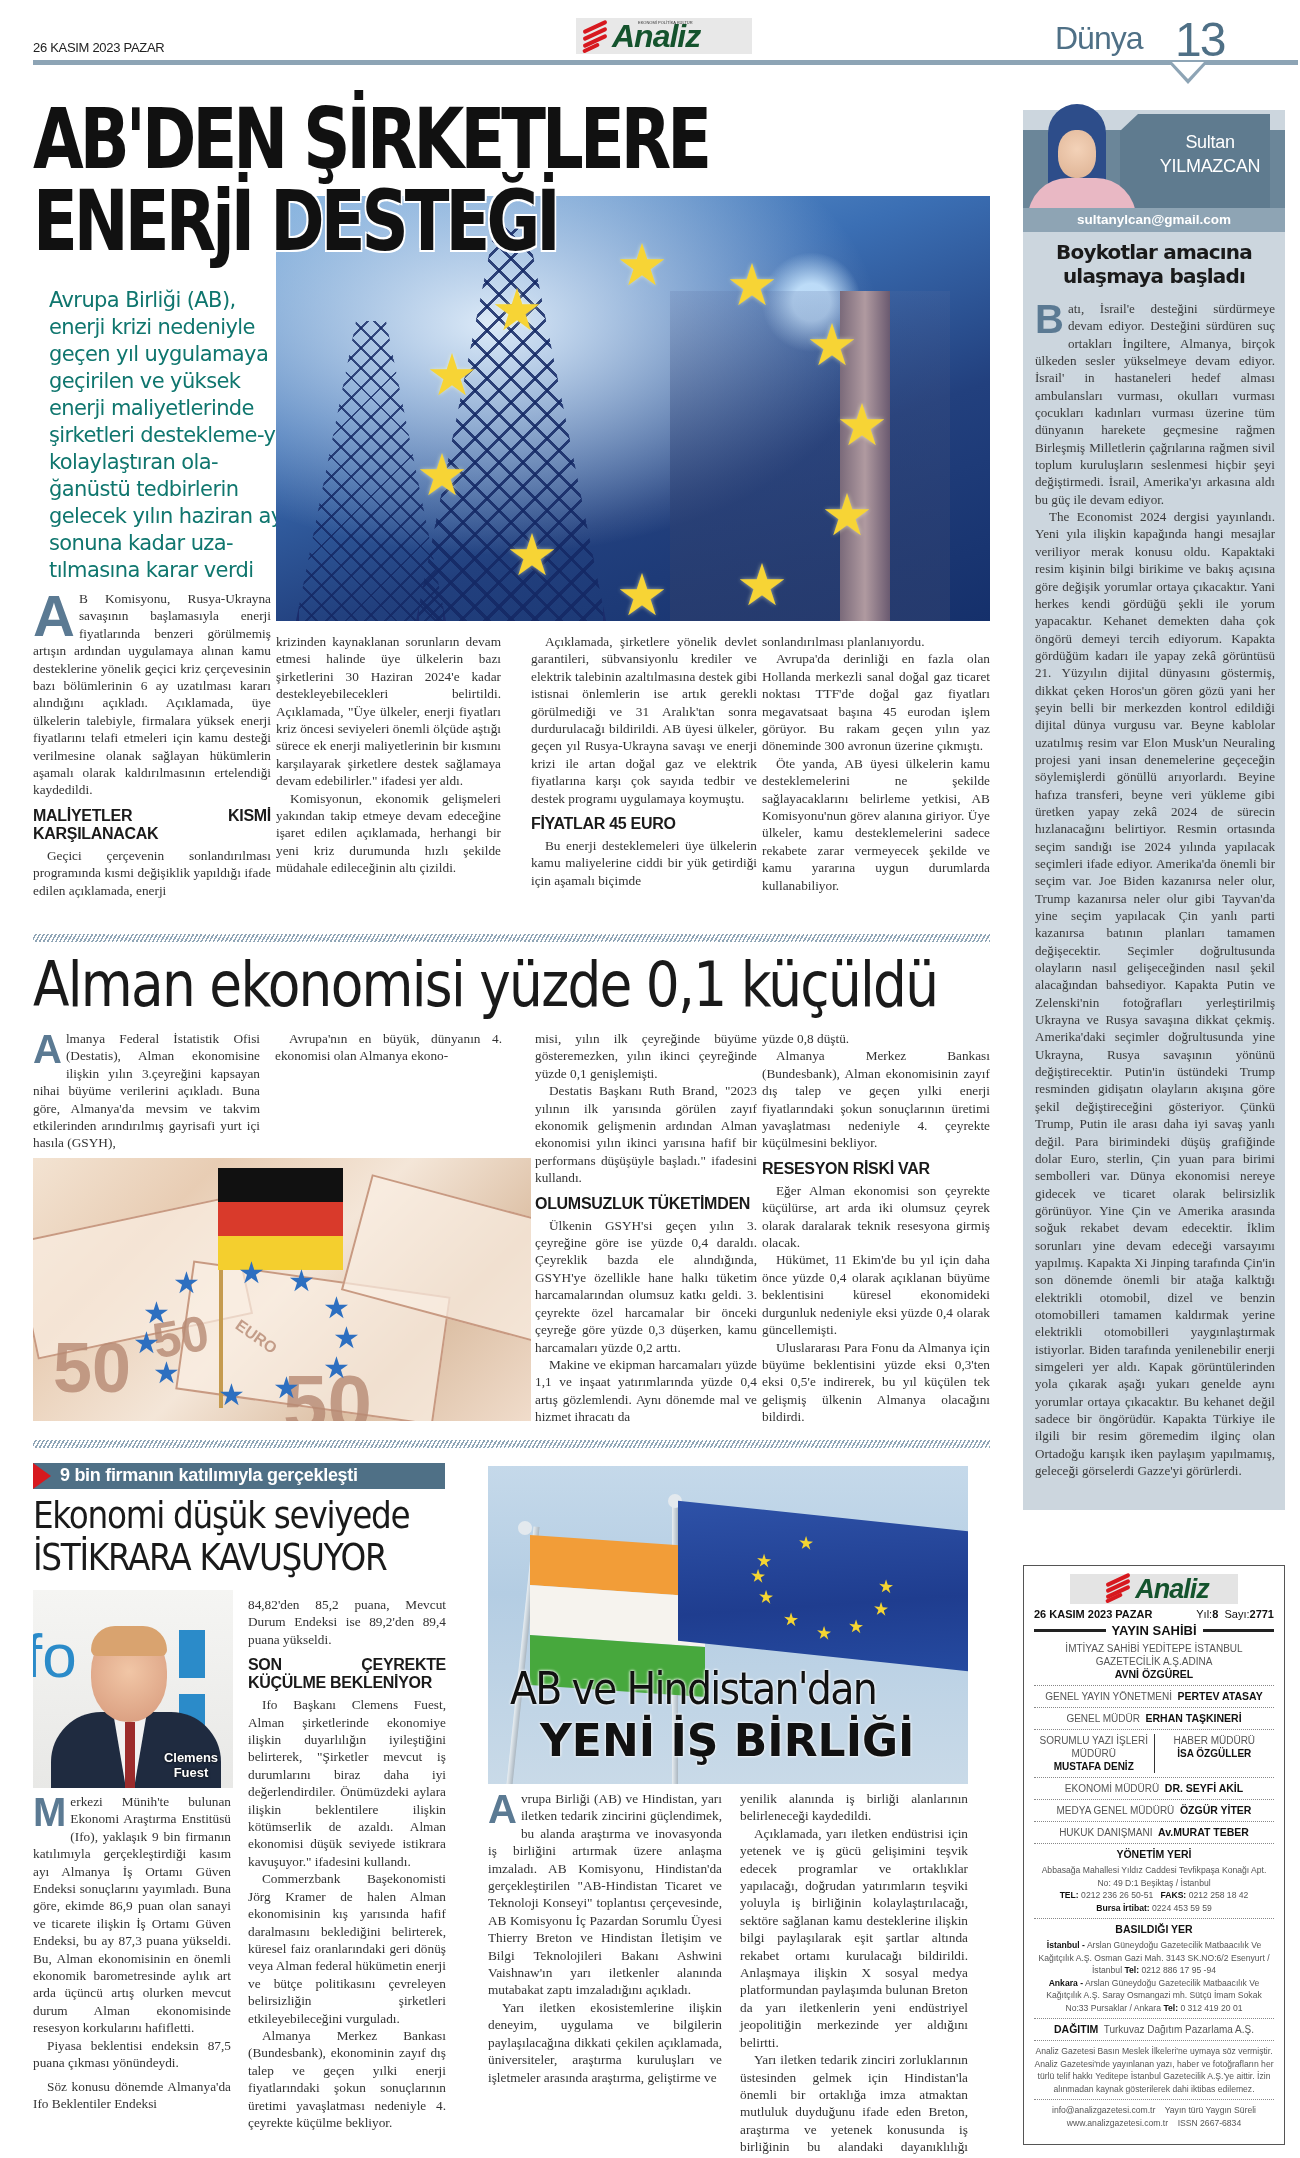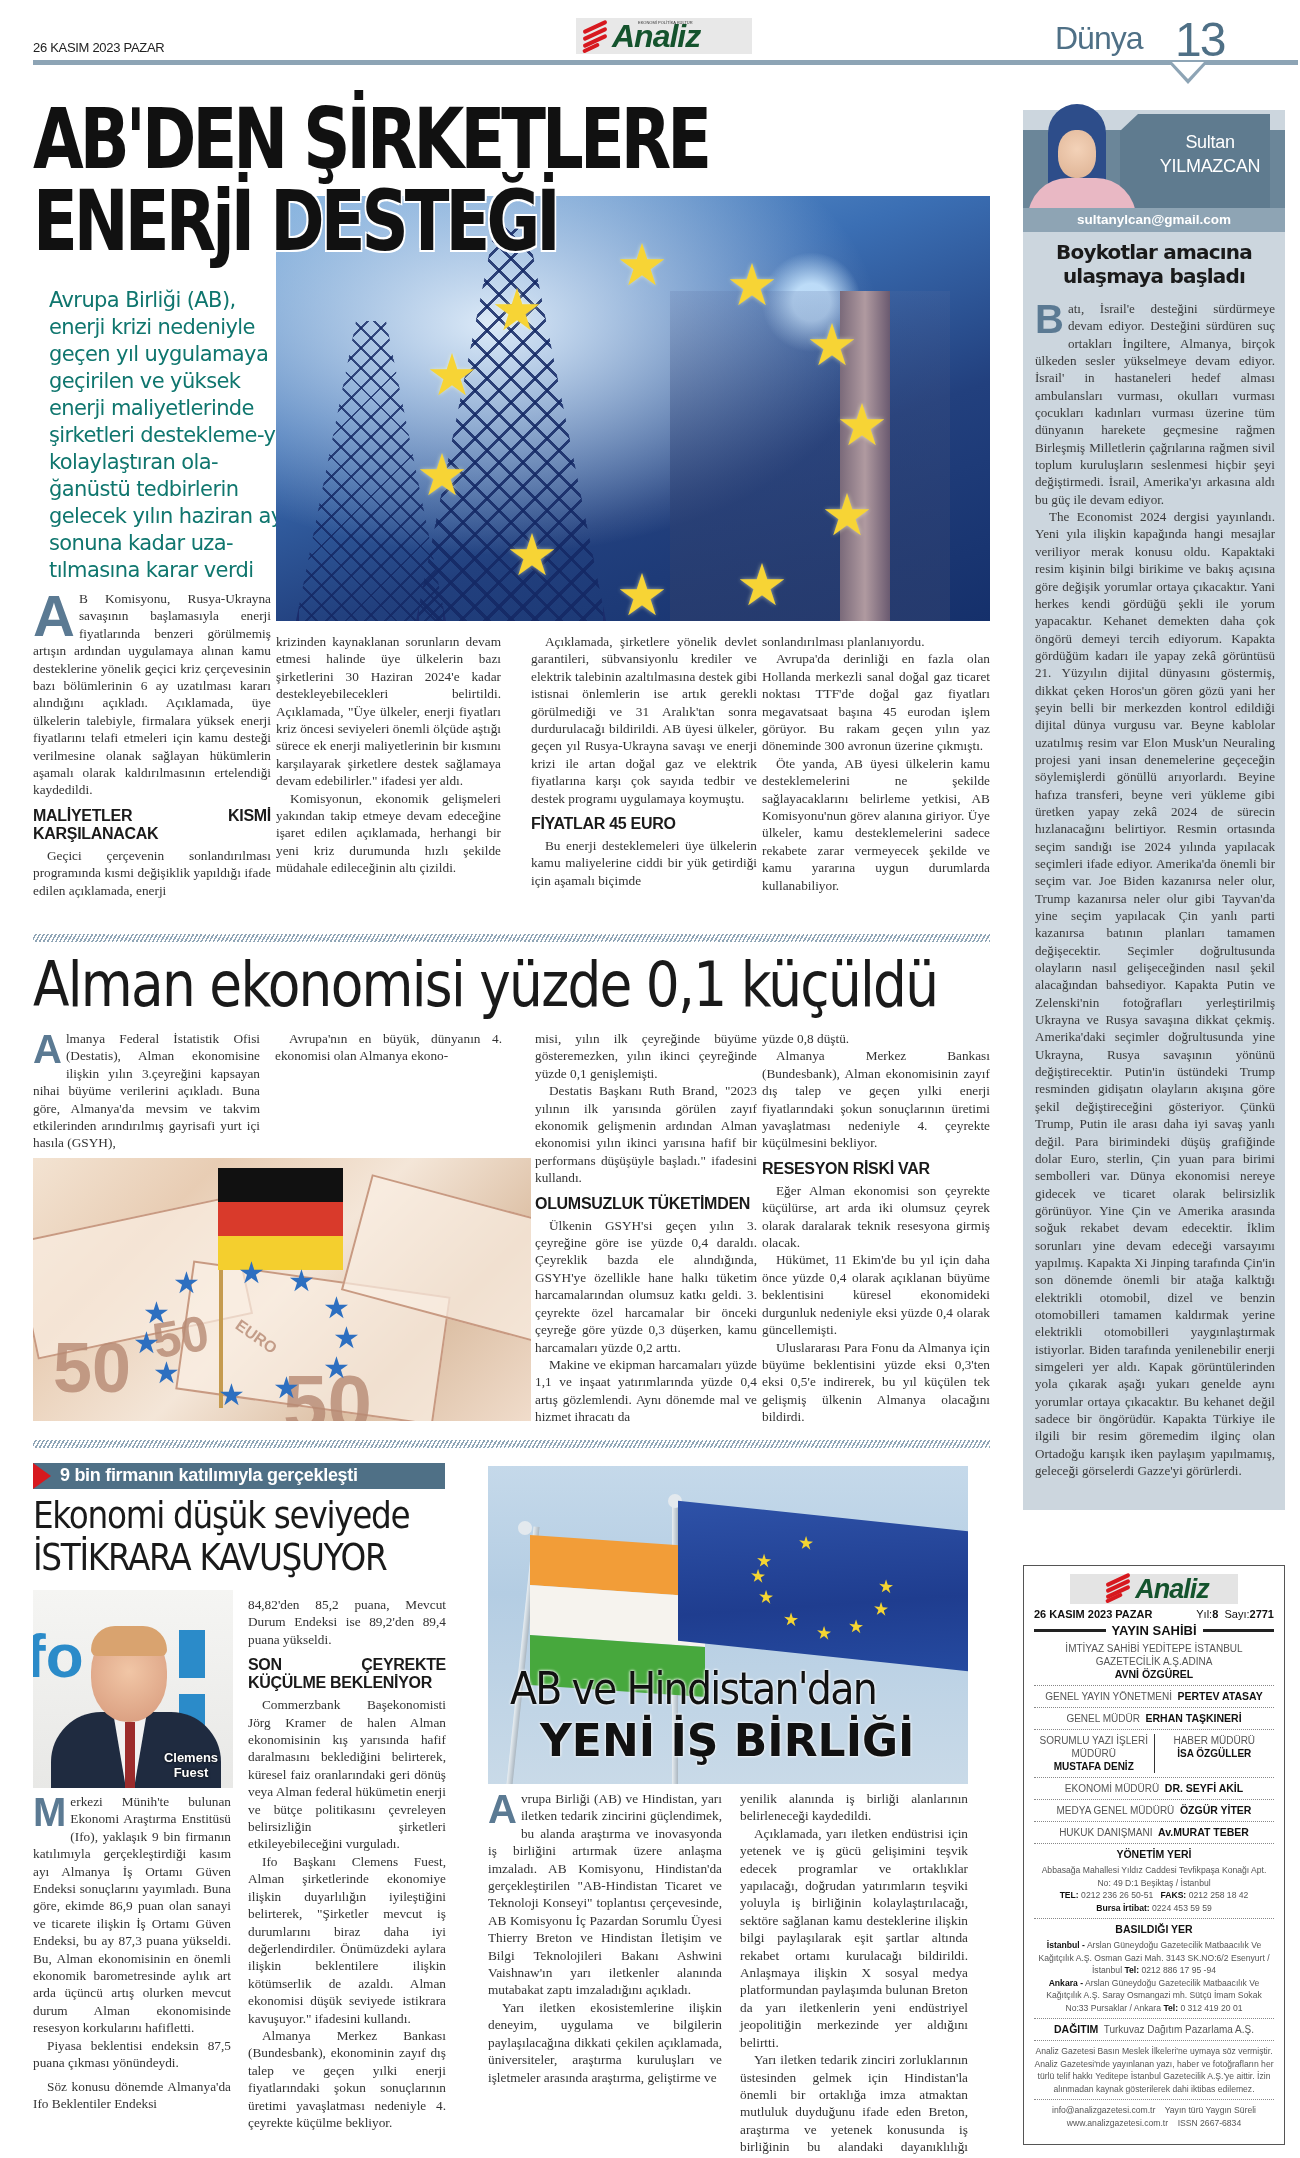--- a/index.html
+++ b/index.html
@@ -60,21 +60,21 @@
   .de-flag div { height: 34px; }
   .de-pole { position: absolute; left: 186px; top: 90px; width: 4px; height: 160px; background: #c59b4f; }
   .bstar { position: absolute; color: #2d6fc0; font-size: 30px; line-height: 1; }
 
   
   .kicker { left: 33px; top: 1463px; width: 412px; height: 26px; background: #4f7086; }
   .kicker-arrow { left: 33px; top: 1463px; width: 0; height: 0; border-top: 13px solid transparent; border-bottom: 13px solid transparent; border-left: 18px solid #d7191f; }
   .kicker-text { left: 60px; top: 1465px; font-family: "Liberation Sans", sans-serif; font-weight: bold; color: #fff; font-size: 18px; letter-spacing: -0.3px; }
   .ifo-headline { left: 33px; top: 1494px; width: 420px; font-family: "DejaVu Sans", sans-serif; font-size: 38px; line-height: 42px; letter-spacing: -1.5px; color: #1a1a1a; transform: scaleX(0.86); transform-origin: left top; white-space: nowrap; }
   .ifo-photo { left: 33px; top: 1590px; width: 200px; height: 198px; overflow: hidden; background: linear-gradient(180deg, #f5f5f3 0%, #e8e8e6 100%); }
-  .ifo-logo { position: absolute; left: -8px; top: 30px; font-family: "Liberation Sans", sans-serif; font-weight: bold; font-size: 62px; color: #2b8bc9; }
+  .ifo-logo { position: absolute; left: -8px; top: 30px; font-family: "Liberation Sans", sans-serif; font-weight: normal; font-size: 62px; color: #2b8bc9; }
   .ifo-sq { position: absolute; background: #2b8bc9; }
   .person-head { position: absolute; left: 58px; top: 40px; width: 76px; height: 92px; border-radius: 45% 45% 48% 48%; background: radial-gradient(circle at 50% 45%, #f1c6a6, #d6987a); }
   .person-hair { position: absolute; left: 58px; top: 36px; width: 76px; height: 30px; border-radius: 40px 40px 10px 10px; background: #d9a36f; }
   .person-suit { position: absolute; left: 18px; top: 122px; width: 170px; height: 90px; border-radius: 50px 50px 0 0; background: #1f2b40; }
   .person-shirt { position: absolute; left: 80px; top: 122px; width: 34px; height: 80px; background: #f2f2f2; clip-path: polygon(0 0, 100% 0, 60% 100%, 40% 100%); }
   .person-tie { position: absolute; left: 92px; top: 132px; width: 10px; height: 66px; background: #9c2c2c; }
   .caption-name { position: absolute; left: 128px; top: 160px; font-family: "Liberation Sans", sans-serif; font-weight: bold; color: #fff; font-size: 13px; line-height: 15px; text-align: center; text-shadow: 0 0 3px #000; }
   .ifo-col1 { left: 33px; top: 1793px; width: 198px; }
   .ifo-col2 { left: 248px; top: 1596px; width: 198px; }
 
@@ -256,22 +256,22 @@
   <div class="caption-name" style="width:60px;">Clemens Fuest</div>
 </div>
 <div class="abs ifo-col1 body-text">
   <p class="noindent"><span class="dropcap sm">M</span><span>erkezi Münih'te bulunan Ekonomi Araştırma Enstitüsü (Ifo), yaklaşık 9 bin firmanın katılımıyla gerçekleştirdiği kasım ayı Almanya İş Ortamı Güven Endeksi sonuçlarını yayımladı. Buna göre, ekimde 86,9 puan olan sanayi ve ticarete ilişkin İş Ortamı Güven Endeksi, bu ay 87,3 puana yükseldi. Bu, Alman ekonomisinin en önemli ekonomik barometresinde aylık art arda üçüncü artış olurken mevcut durum Alman ekonomisinde resesyon korkularını hafifletti.</span></p>
   <p>Piyasa beklentisi endeksin 87,5 puana çıkması yönündeydi.</p>
   <p style="margin-top:6px">Söz konusu dönemde Almanya'da Ifo Beklentiler Endeksi</p>
 </div>
 <div class="abs ifo-col2 body-text">
   <p class="noindent">84,82'den 85,2 puana, Mevcut Durum Endeksi ise 89,2'den 89,4 puana yükseldi.</p>
   <div class="subhead">SON ÇEYREKTE KÜÇÜLME BEKLENİYOR</div>
+  <p>Ifo Başkanı Clemens Fuest, Alman şirketlerinde ekonomiye ilişkin duyarlılığın iyileştiğini belirterek, "Şirketler mevcut iş durumlarını biraz daha iyi değerlendirdiler. Önümüzdeki aylara ilişkin beklentilere ilişkin kötümserlik de azaldı. Alman ekonomisi düşük seviyede istikrara kavuşuyor." ifadesini kullandı.</p>
   <p>Commerzbank Başekonomisti Jörg Kramer de halen Alman ekonomisinin kış yarısında hafif daralmasını beklediğini belirterek, küresel faiz oranlarındaki geri dönüş veya Alman federal hükümetin enerji ve bütçe politikasını çevreleyen belirsizliğin şirketleri etkileyebileceğini vurguladı.</p>
-  <p>Ifo Başkanı Clemens Fuest, Alman şirketlerinde ekonomiye ilişkin duyarlılığın iyileştiğini belirterek, "Şirketler mevcut iş durumlarını biraz daha iyi değerlendirdiler. Önümüzdeki aylara ilişkin beklentilere ilişkin kötümserlik de azaldı. Alman ekonomisi düşük seviyede istikrara kavuşuyor." ifadesini kullandı.</p>
   <p>Almanya Merkez Bankası (Bundesbank), ekonominin zayıf dış talep ve geçen yılki enerji fiyatlarındaki şokun sonuçlarının üretimi yavaşlatması nedeniyle 4. çeyrekte küçülme bekliyor.</p>
 </div>
 
 <div class="abs in-img">
   <div class="pole" style="left:32px;top:60px;height:260px;transform:rotate(6deg);"></div>
   <div class="pole-top" style="left:30px;top:55px;"></div>
   <div class="pole" style="left:184px;top:35px;height:290px;"></div>
   <div class="pole-top" style="left:180px;top:28px;"></div>
   <div class="in-flag">
     <div style="background:#f29d38"></div>

